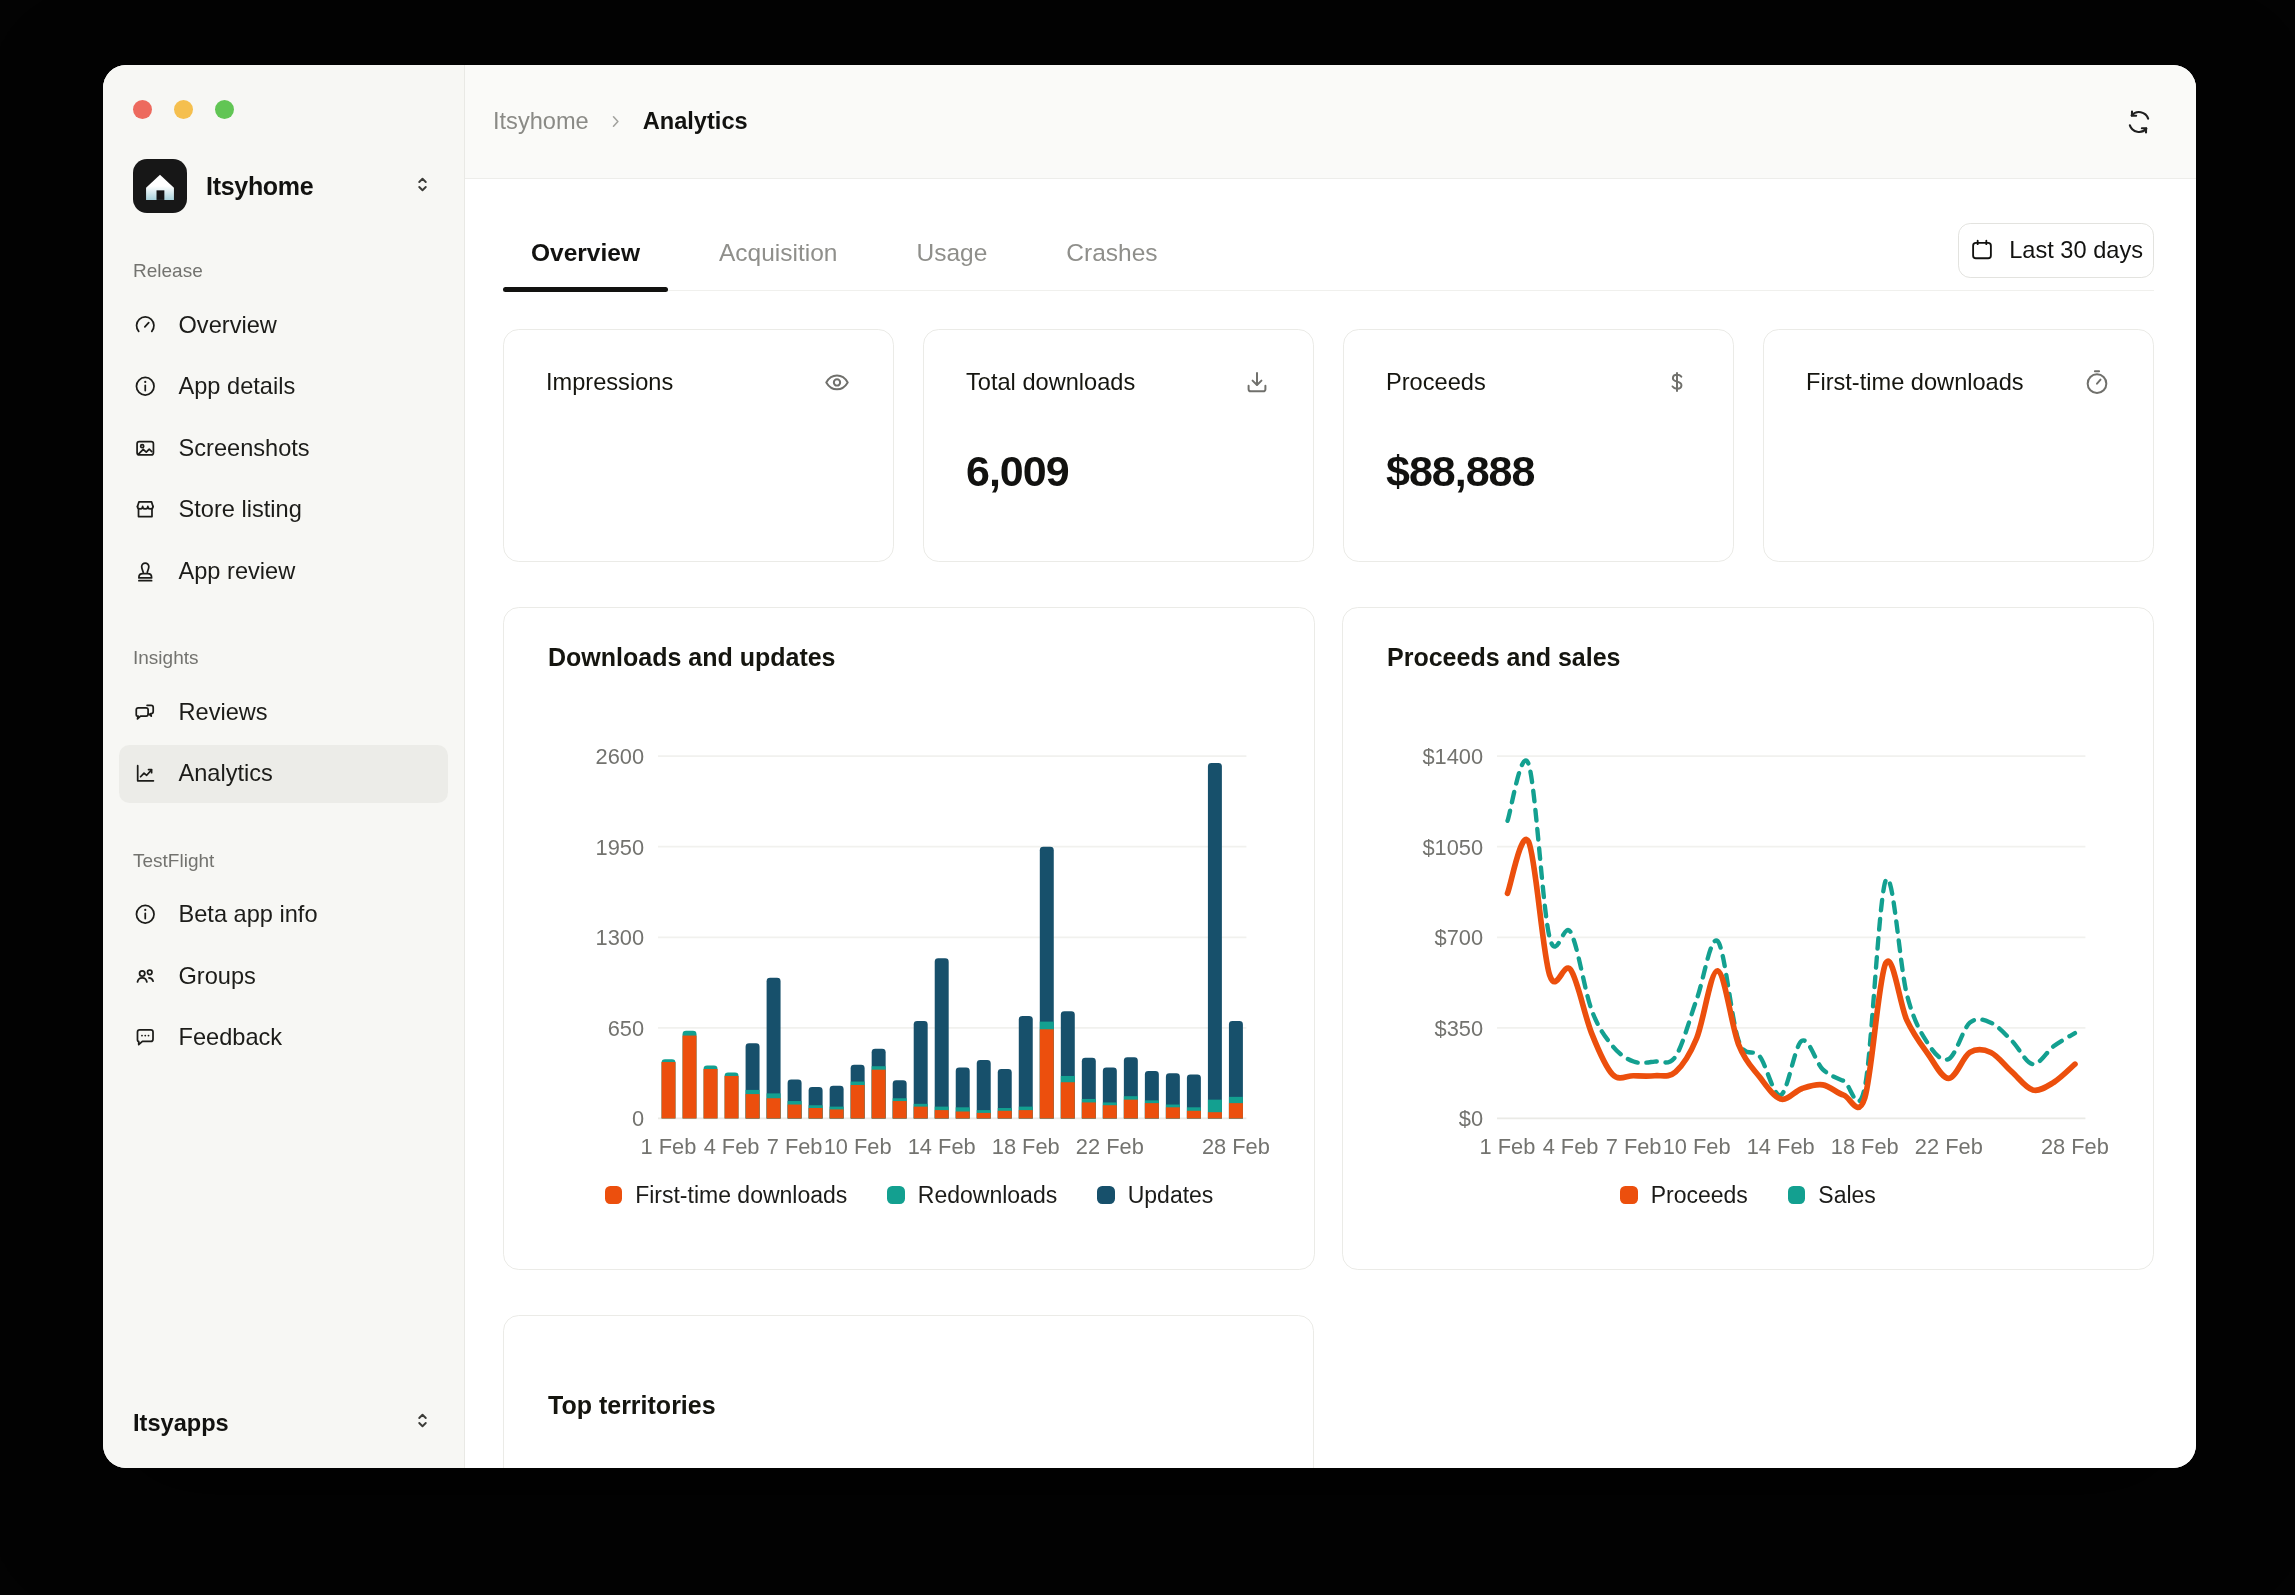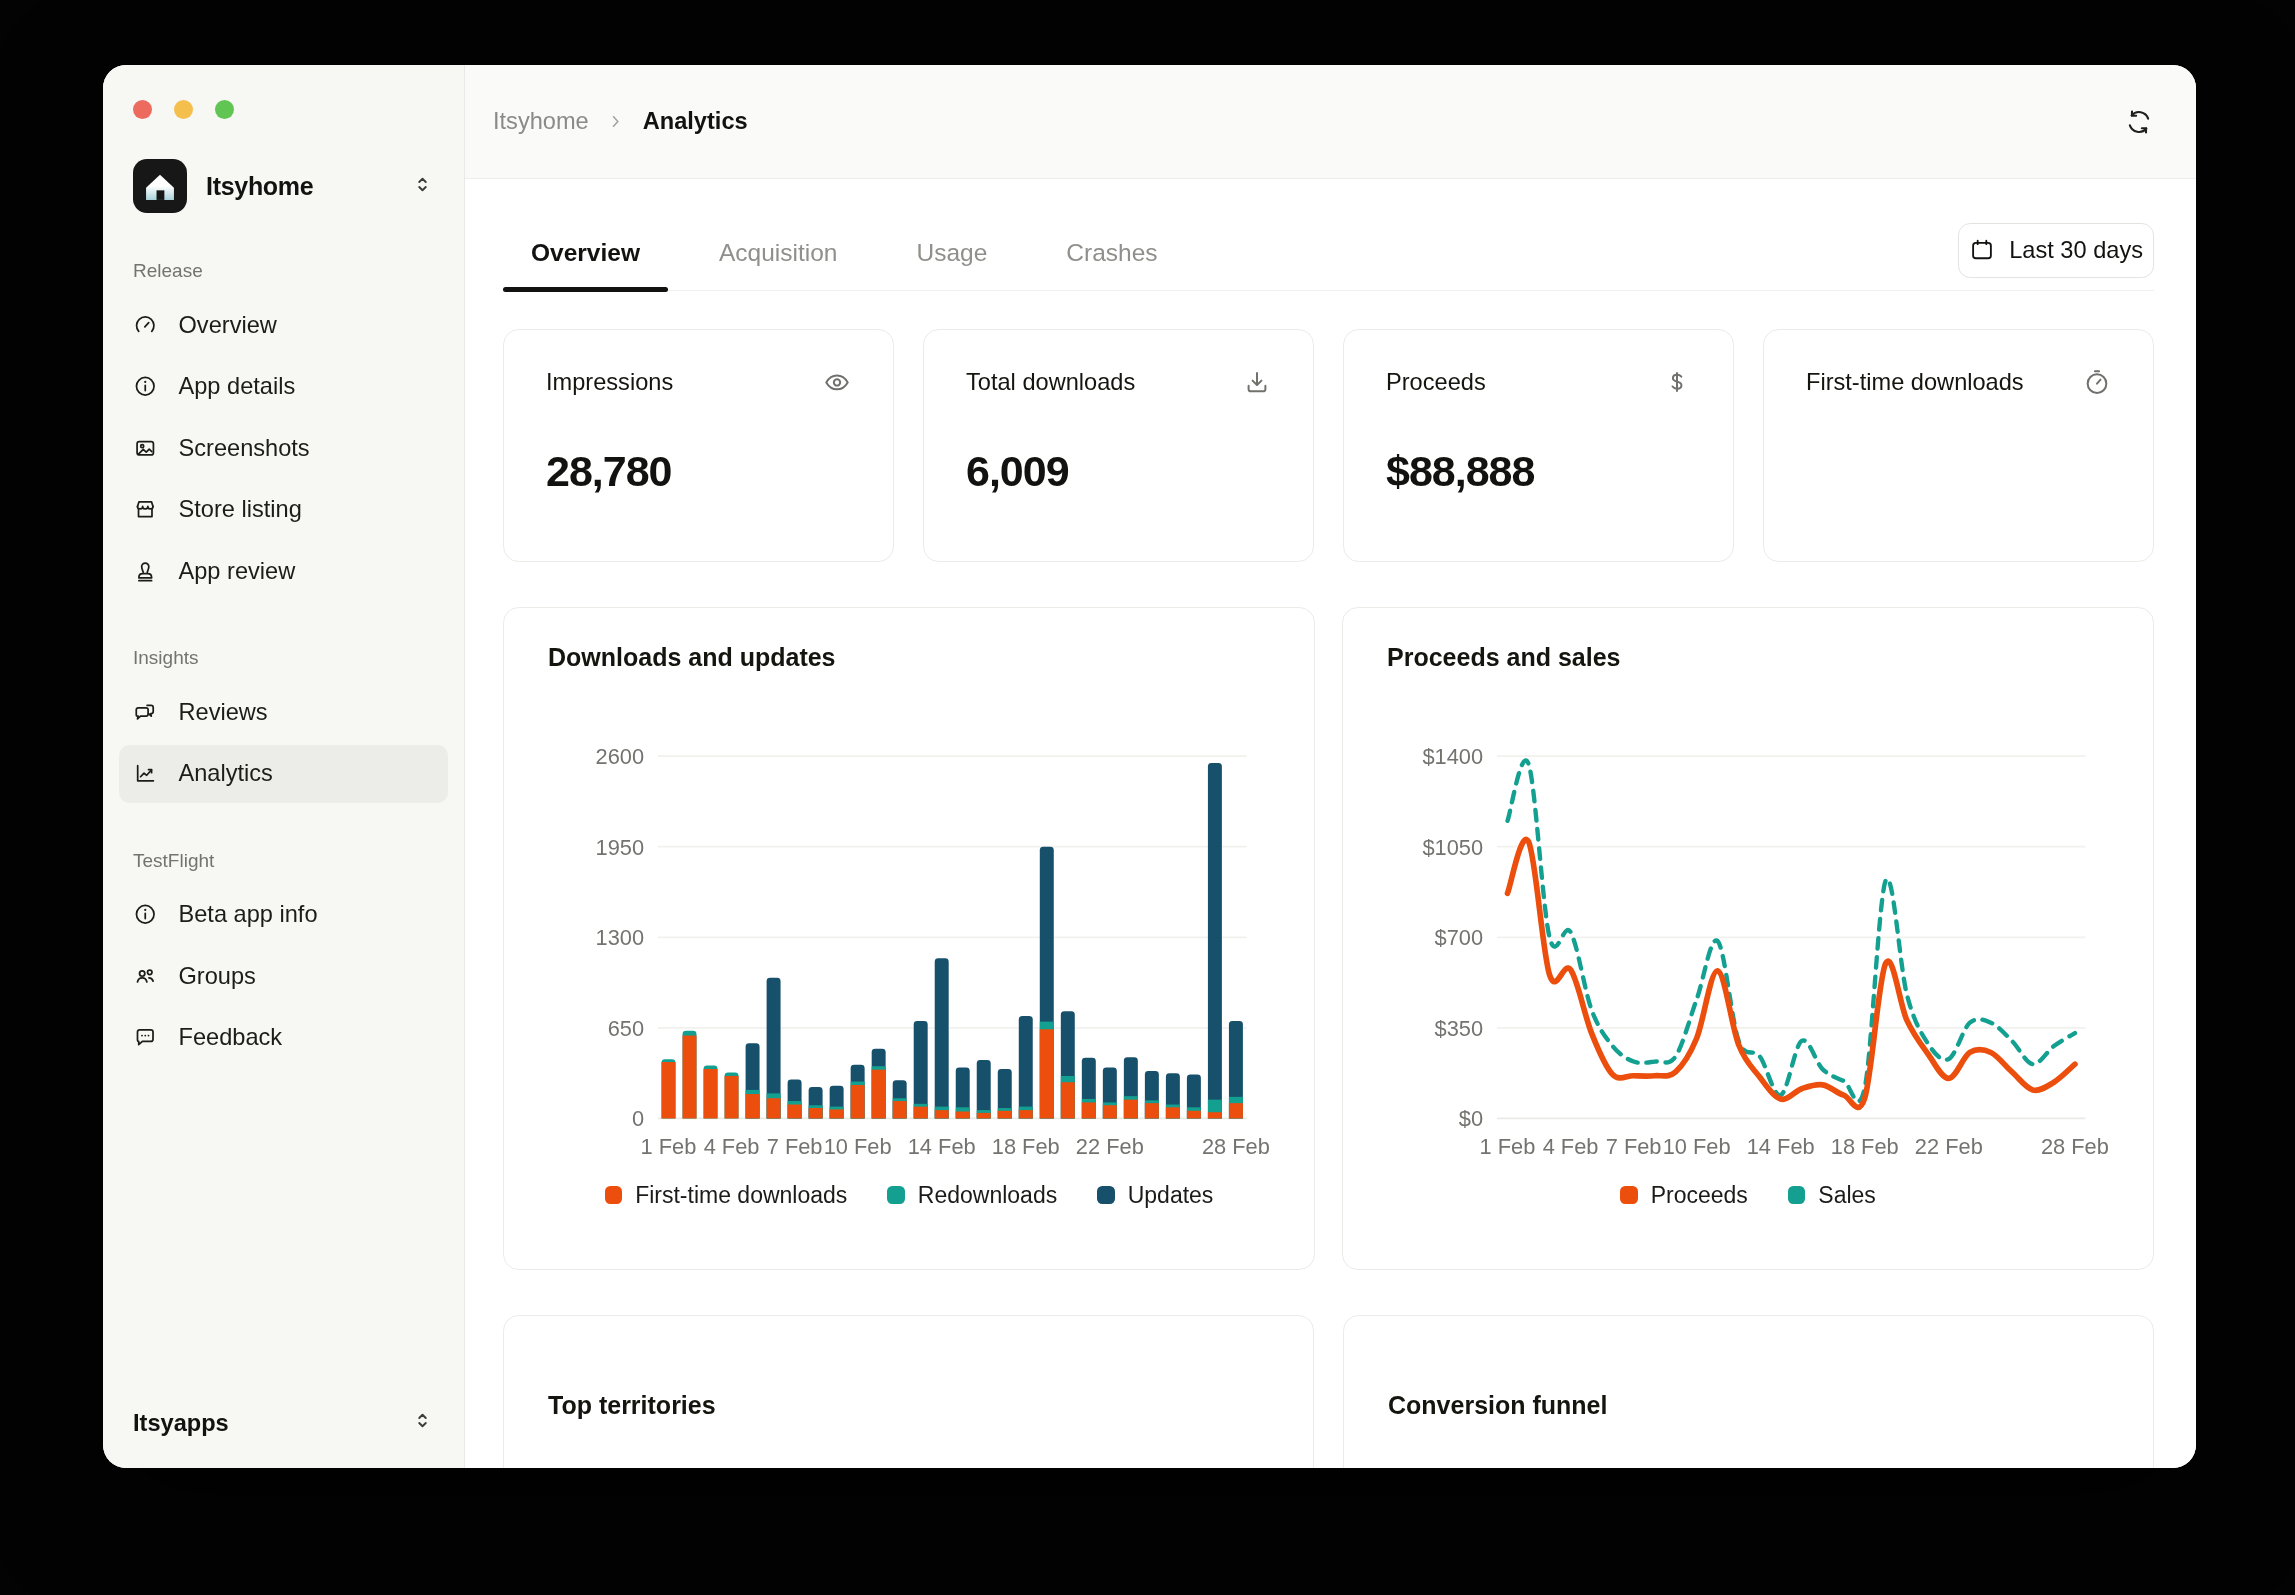--- a/index.html
+++ b/index.html
@@ -237,21 +237,20 @@
           <div class="stat-card">
             <div class="stat-head">
               <span>Impressions</span>
               <span class="s-icon">
                 <svg width="28" height="28" viewBox="0 0 24 24" fill="none" stroke="currentColor" stroke-width="1.7" stroke-linecap="round" stroke-linejoin="round">
                   <path d="M2.8 12.4C5.1 8.5 8.2 6.5 12 6.5s6.9 2 9.2 5.9c-2.3 3.9-5.4 5.9-9.2 5.9s-6.9-2-9.2-5.9z"></path>
                   <circle cx="12" cy="12.4" r="2.7"></circle>
                 </svg>
               </span>
             </div>
-            <div class="stat-value">28,780</div>
           </div>
           <div class="stat-card">
             <div class="stat-head">
               <span>Total downloads</span>
               <span class="s-icon">
                 <svg width="28" height="28" viewBox="0 0 24 24" fill="none" stroke="currentColor" stroke-width="1.7" stroke-linecap="round" stroke-linejoin="round">
                   <path d="M12 4.2v10"></path>
                   <path d="m8.2 10.8 3.8 3.8 3.8-3.8"></path>
                   <path d="M4.8 15.2v3a1.8 1.8 0 0 0 1.8 1.8h10.8a1.8 1.8 0 0 0 1.8-1.8v-3"></path>
                 </svg>
@@ -437,20 +436,17 @@
                 <span>Sales</span>
               </span>
             </div>
         </div>
       </div>
 
       <div class="bottom-row">
         <div class="bottom-card">
           <h3 class="chart-title">Top territories</h3>
         </div>
-        <div class="bottom-card">
-          <h3 class="chart-title">Conversion funnel</h3>
-        </div>
       </div>
     </div>
   </div>
 </div>
 
 
 </body></html>

